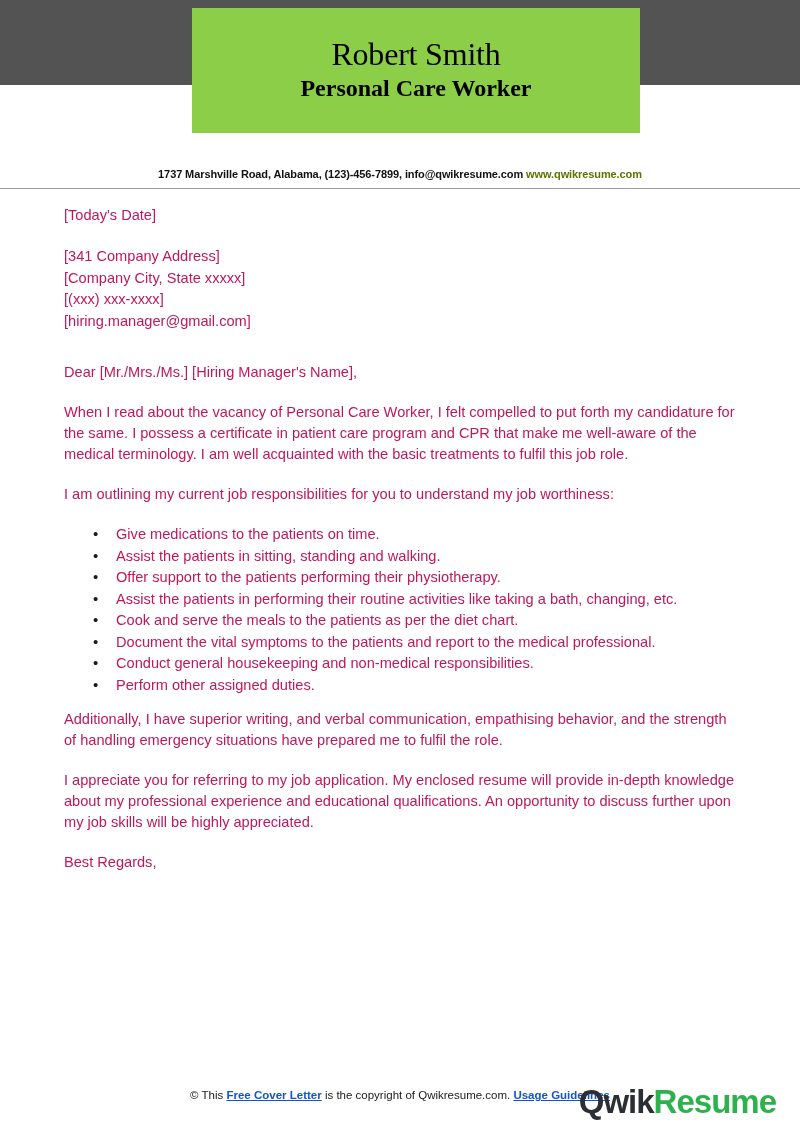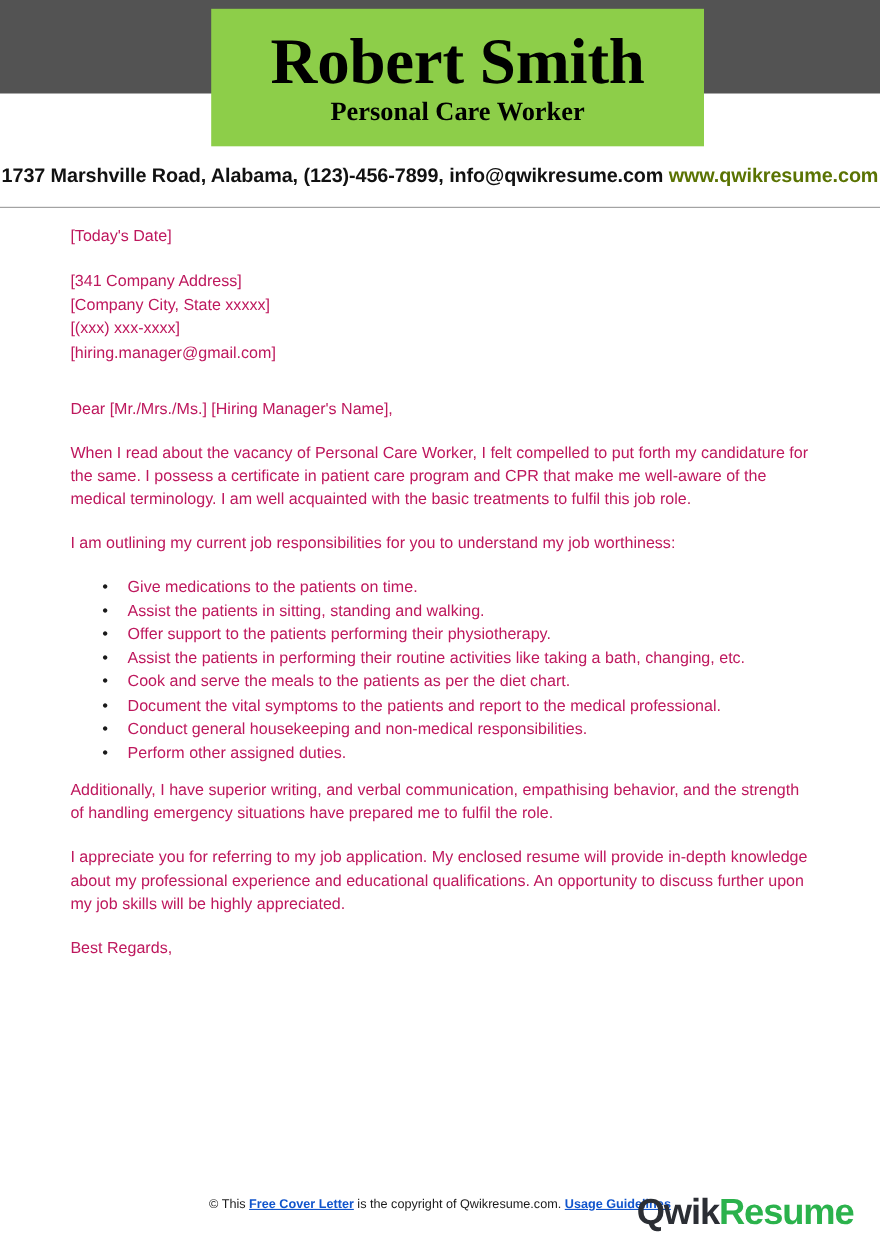--- a/index.html
+++ b/index.html
@@ -41,43 +41,43 @@
     background: #8DCE49;
     display: flex;
     flex-direction: column;
     align-items: center;
     justify-content: center;
     text-align: center;
   }
 
   .name-title {
     font-family: "Liberation Serif", "DejaVu Serif", serif;
-    font-weight: bold;
-    font-size: 59px;
+    font-weight: normal;
+    font-size: 32px;
     line-height: 1.06;
     color: #000000;
     letter-spacing: -0.2px;
   }
 
   .name-subtitle {
     font-family: "Liberation Serif", "DejaVu Serif", serif;
     font-weight: bold;
     font-size: 24px;
     line-height: 1.22;
     color: #000000;
     margin-top: 2px;
   }
 
   .contact-line {
     position: absolute;
-    top: 149px;
+    top: 168px;
     left: 0;
     width: 800px;
     text-align: center;
-    font-size: 18px;
+    font-size: 11px;
     font-weight: bold;
     color: #111111;
     white-space: nowrap;
     letter-spacing: -0.1px;
   }
 
   .contact-url {
     color: #5A7302;
     font-weight: bold;
   }

